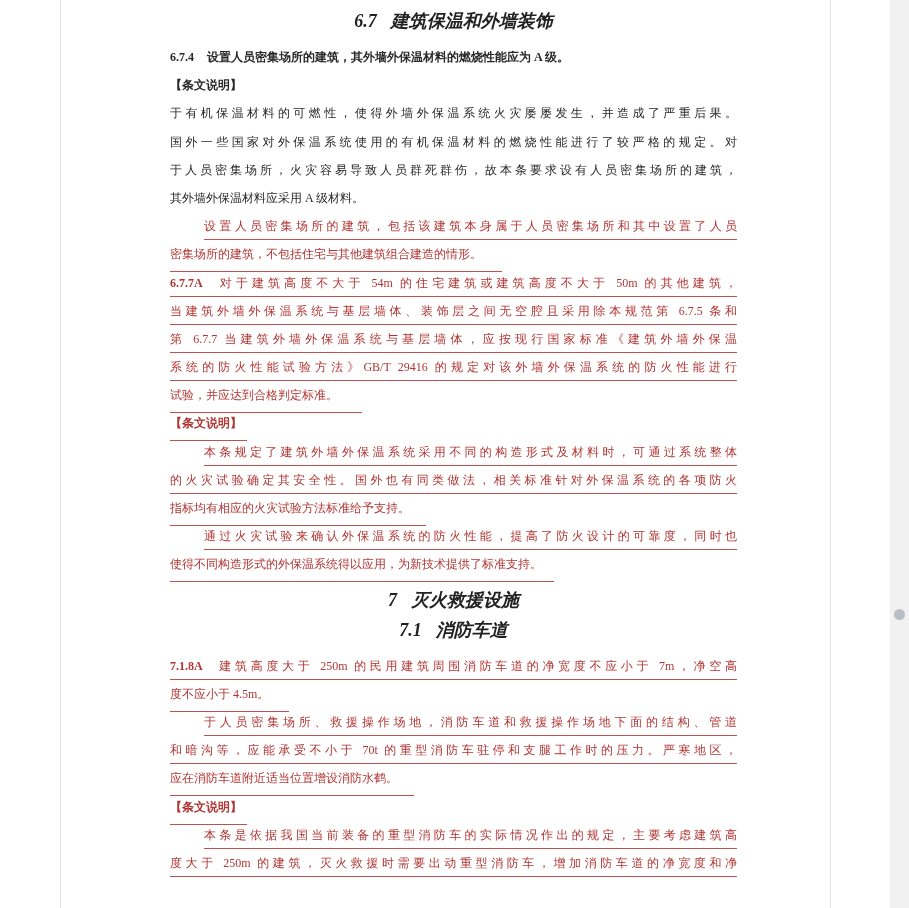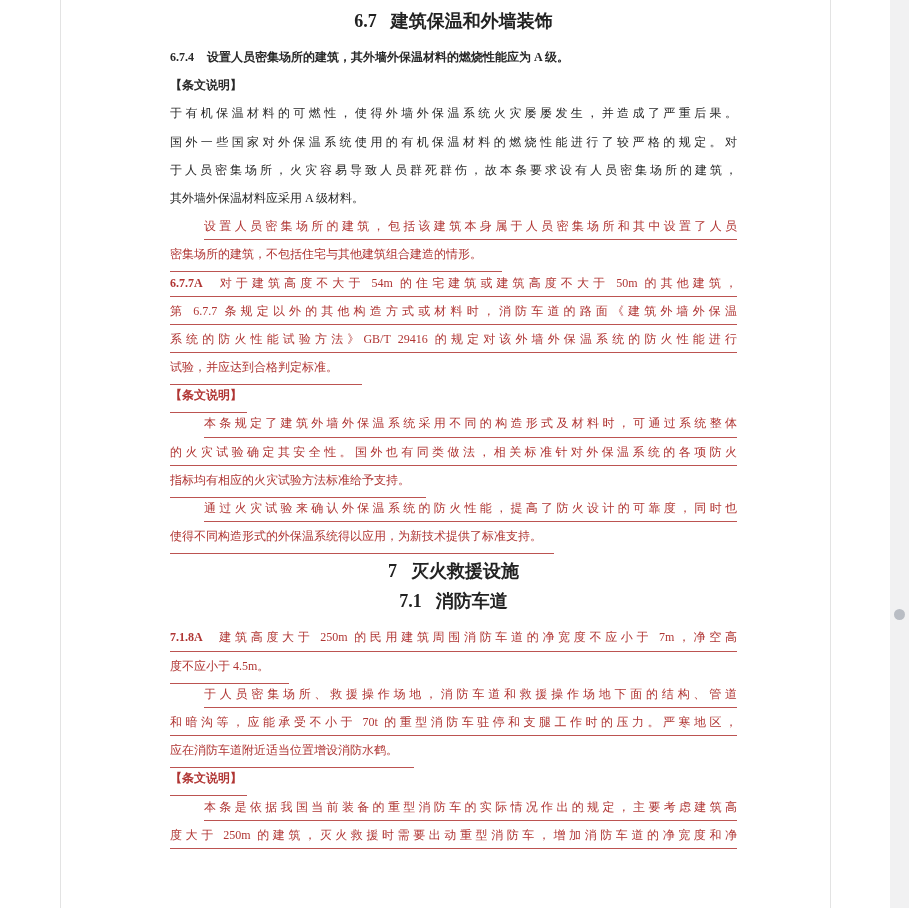--- a/index.html
+++ b/index.html
@@ -19,21 +19,21 @@
     color:#282828;white-space:nowrap;
   }
   .line.justify{white-space:normal;text-align:justify;text-align-last:justify;}
   .line.red{color:#b03533;}
   .line.bold{font-weight:bold;}
   .line.ind{margin-left:34px;}
   .line.u.justify{border-bottom:1px solid rgba(176,53,51,.85);}
   .tl{display:inline-block;height:32px;box-sizing:border-box;border-bottom:1px solid rgba(176,53,51,.85);}
   .line.h{
     height:28px;line-height:28px;font-size:18px;font-weight:bold;color:#222;
-    text-align:center;text-align-last:center;
+    text-align:center;text-align-last:center;font-style:italic;
   }
   .pre{margin-right:13px;font-weight:bold;}
   .line.h .pre{margin-right:14px;}
 </style>
 </head>
 <body>
 
 <div class="page-edge left"></div>
 <div class="page-edge right"></div>
 
@@ -41,21 +41,22 @@
     <div class="line h"><span class="pre">6.7</span>建筑保温和外墙装饰</div>
     <div class="line bold" style="margin-top: 8px;"><span class="pre">6.7.4</span>设置人员密集场所的建筑，其外墙外保温材料的燃烧性能应为 A 级。</div>
     <div class="line bold">【条文说明】</div>
     <div class="line justify">于有机保温材料的可燃性，使得外墙外保温系统火灾屡屡发生，并造成了严重后果。</div>
     <div class="line justify">国外一些国家对外保温系统使用的有机保温材料的燃烧性能进行了较严格的规定。对</div>
     <div class="line justify">于人员密集场所，火灾容易导致人员群死群伤，故本条要求设有人员密集场所的建筑，</div>
     <div class="line">其外墙外保温材料应采用 A 级材料。</div>
     <div class="line justify red u ind">设置人员密集场所的建筑，包括该建筑本身属于人员密集场所和其中设置了人员</div>
     <div class="line red u"><span class="tl" style="padding-right: 20px;">密集场所的建筑，不包括住宅与其他建筑组合建造的情形。</span></div>
     <div class="line justify red u"><span class="pre">6.7.7A</span>对于建筑高度不大于 54m 的住宅建筑或建筑高度不大于 50m 的其他建筑，</div>
-    <div class="line justify red u">第 6.7.7 条规定以外的其他构造方式或材料时，消防车道的路面《建筑外墙外保温</div>
+    <div class="line justify red u">当建筑外墙外保温系统与基层墙体、装饰层之间无空腔且采用除本规范第 6.7.5 条和</div>
+    <div class="line justify red u">第 6.7.7 当建筑外墙外保温系统与基层墙体，应按现行国家标准《建筑外墙外保温</div>
     <div class="line justify red u">系统的防火性能试验方法》GB/T 29416 的规定对该外墙外保温系统的防火性能进行</div>
     <div class="line red u"><span class="tl" style="padding-right: 24px;">试验，并应达到合格判定标准。</span></div>
     <div class="line red bold u"><span class="tl" style="padding-right: 5px;">【条文说明】</span></div>
     <div class="line justify red u ind">本条规定了建筑外墙外保温系统采用不同的构造形式及材料时，可通过系统整体</div>
     <div class="line justify red u">的火灾试验确定其安全性。国外也有同类做法，相关标准针对外保温系统的各项防火</div>
     <div class="line red u"><span class="tl" style="padding-right: 16px;">指标均有相应的火灾试验方法标准给予支持。</span></div>
     <div class="line justify red u ind">通过火灾试验来确认外保温系统的防火性能，提高了防火设计的可靠度，同时也</div>
     <div class="line red u"><span class="tl" style="padding-right: 12px;">使得不同构造形式的外保温系统得以应用，为新技术提供了标准支持。</span></div>
     <div class="line h" style="margin-top: 7px;"><span class="pre">7</span>灭火救援设施</div>
     <div class="line h" style="margin-top: 2px;"><span class="pre">7.1</span>消防车道</div>

